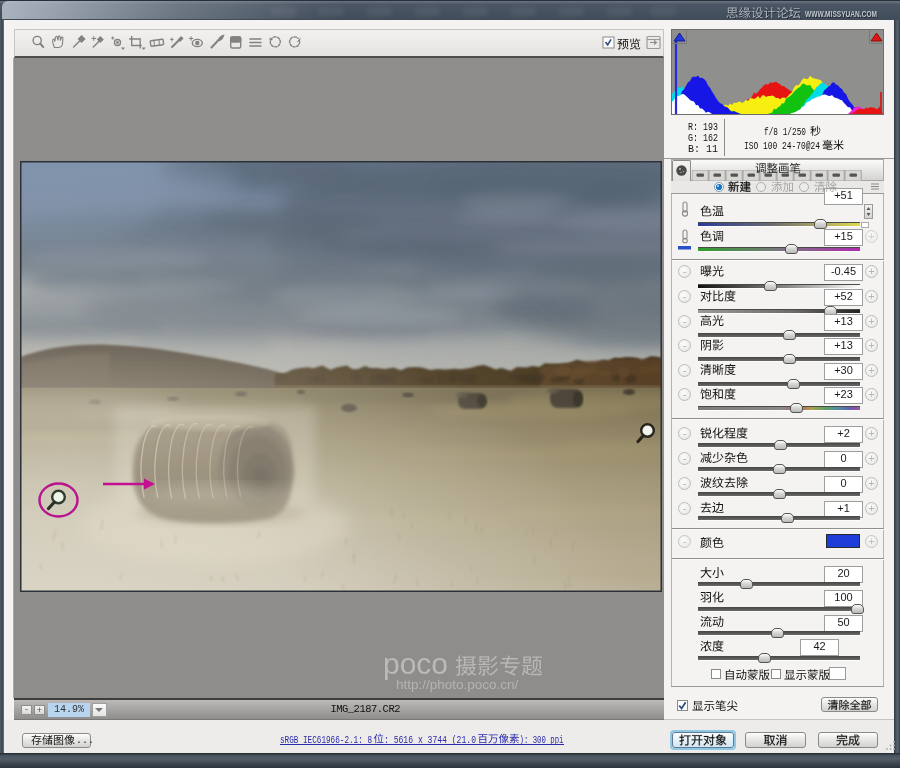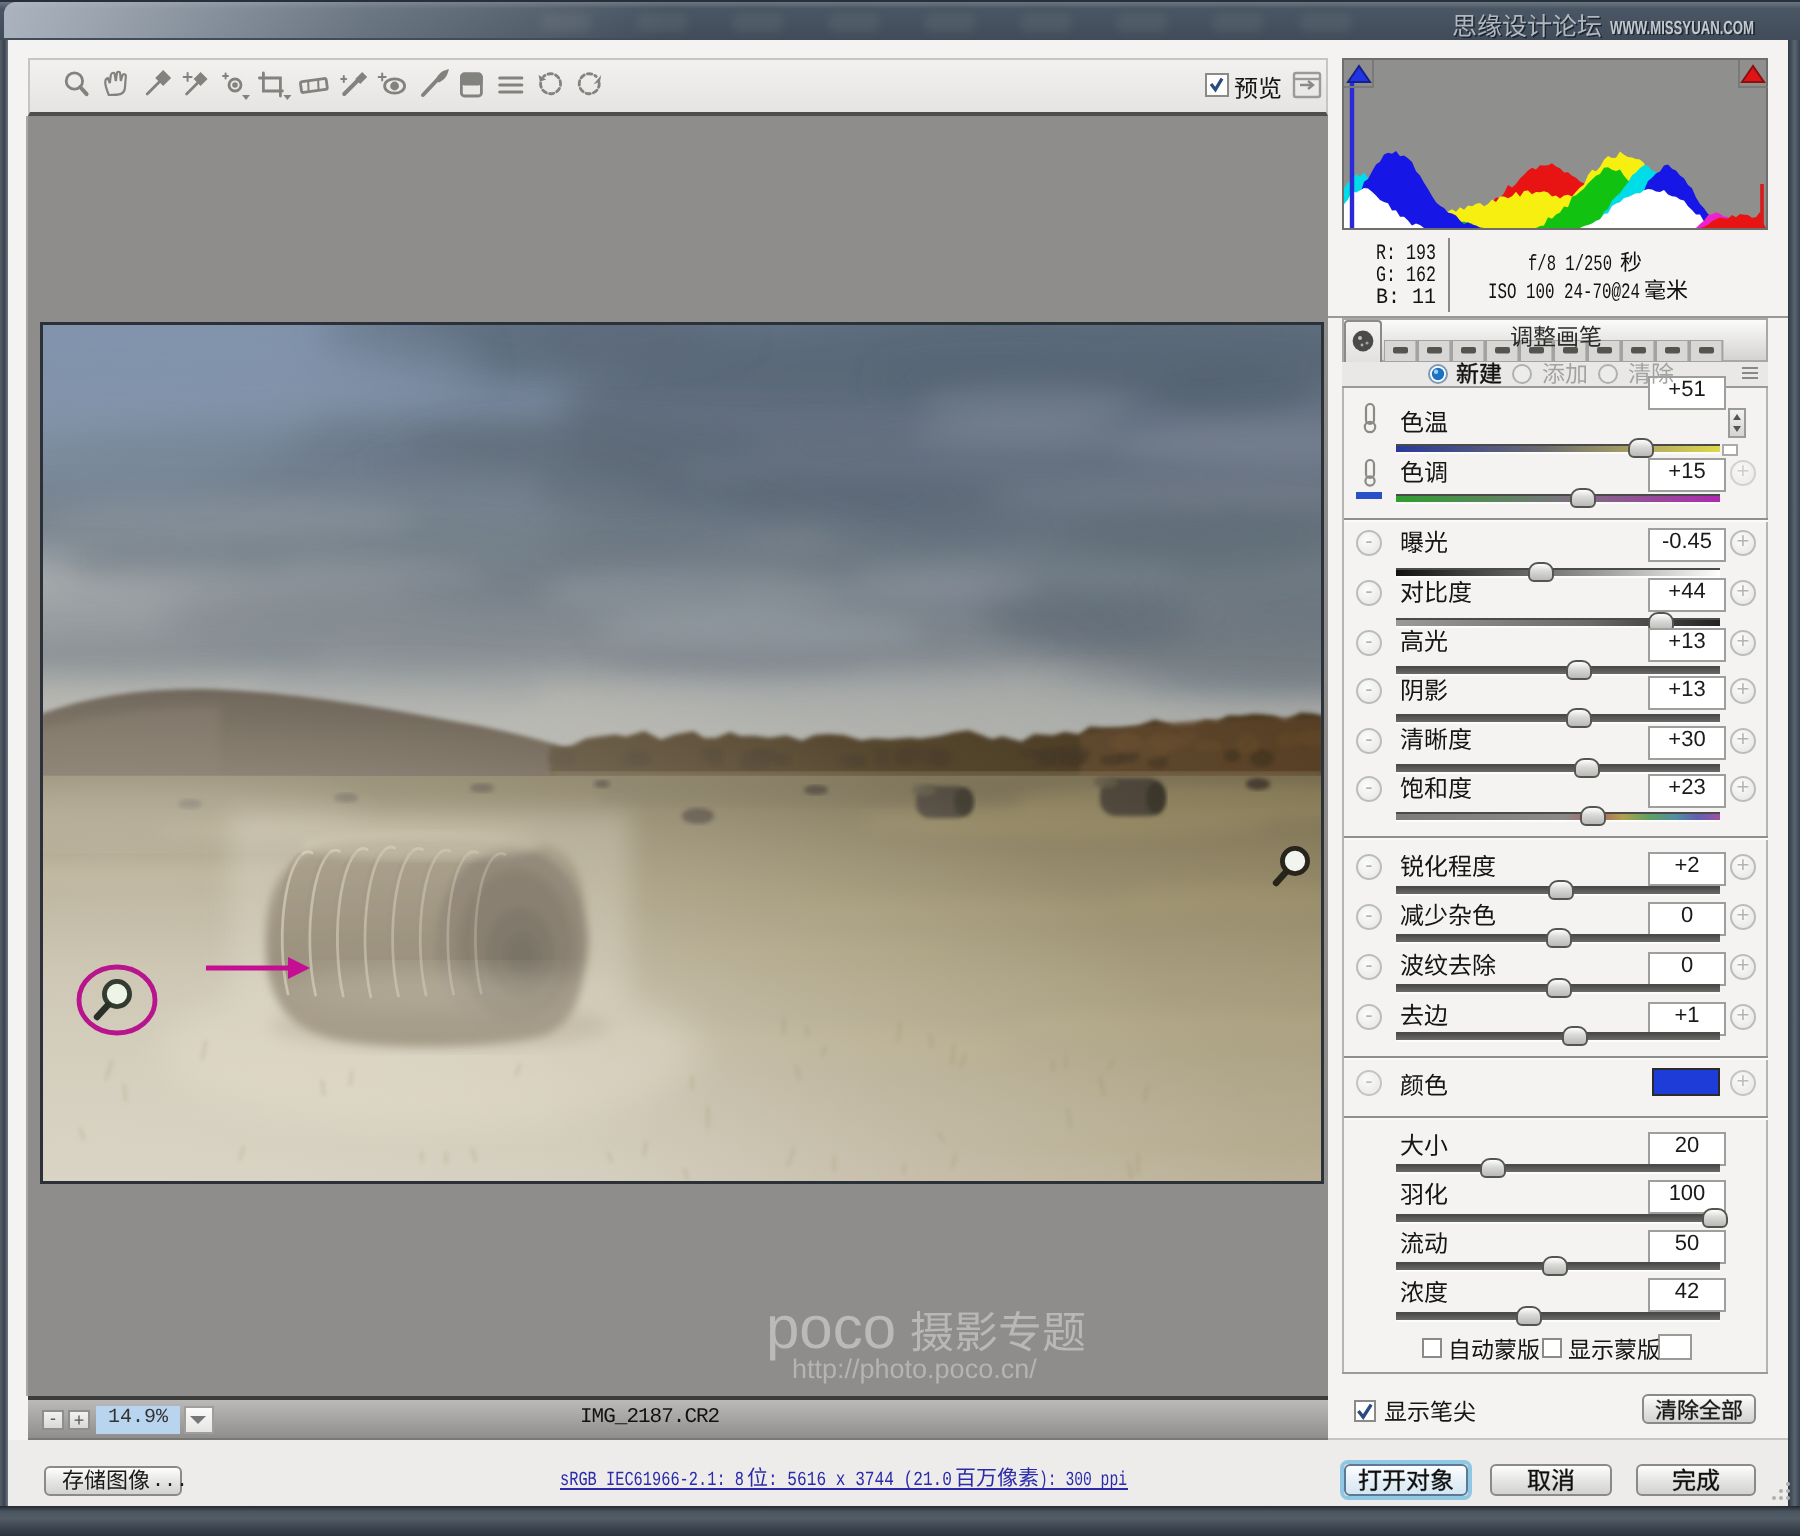--- a/index.html
+++ b/index.html
@@ -36,21 +36,21 @@
 
 <div class="abs" style="left:13px;top:58px;width:1px;height:640px;background:#a8a8a6"></div>
     <div class="abs" style="left:14px;top:58px;width:650px;height:640px;background:#8e8d8b"></div>
 <div class="abs" style="left:14px;top:698px;width:650px;height:22px;background:linear-gradient(#bbbab8,#8f8e8c);border-top:2px solid #3c3c3a;border-bottom:1px solid #787876;box-sizing:border-box"></div>
 <div class="abs" style="left:4px;top:720px;width:890px;height:33px;background:#edecea"></div>
 <div class="abs" style="left:21px;top:705px;width:11px;height:10px;background:linear-gradient(#f2f2f0,#d8d8d6);border:1px solid #8e8e8c;box-sizing:border-box;font-size:9px;line-height:7px;text-align:center;color:#555">-</div>
 <div class="abs" style="left:34px;top:705px;width:11px;height:10px;background:linear-gradient(#f2f2f0,#d8d8d6);border:1px solid #8e8e8c;box-sizing:border-box;font-size:9px;line-height:8px;text-align:center;color:#555">+</div>
 <div class="abs" style="left:48px;top:703px;width:42px;height:14px;background:#b9d4ee;font-family:'Liberation Mono',monospace;font-size:10px;line-height:14px;text-align:center;color:#333">14.9%</div>
 <div class="abs" style="left:92px;top:703px;width:15px;height:14px;background:linear-gradient(#fbfbfb,#e4e4e2);border:1px solid #9e9e9c;box-sizing:border-box"></div>
 <div class="abs" style="left:95px;top:708px;width:0;height:0;border-left:4px solid transparent;border-right:4px solid transparent;border-top:4px solid #77777a"></div>
-<div class="abs" style="left:290px;top:703px;width:110px;font-family:'Liberation Mono',monospace;font-size:10.5px;color:#111;text-align:left;letter-spacing:-.5px">IMG_2187.CR2</div>
+<div class="abs" style="left:290px;top:703px;width:110px;font-family:'Liberation Mono',monospace;font-size:10.5px;color:#111;text-align:right;letter-spacing:-.5px">IMG_2187.CR2</div>
 
 <svg class="abs" style="left:14px;top:29px" width="650" height="27" viewBox="0 0 650 27">
       <g stroke="#82827e" fill="none" stroke-width="1.4" stroke-linecap="round">
         <circle cx="23.2" cy="11.5" r="4.1"></circle>
         <line x1="26.099999999999998" y1="14.5" x2="29.299999999999997" y2="18.1" stroke-width="2"></line>
         <path d="M40.4,18.5 C38.4,13.5 37.9,10.5 39.9,10.0 L40.9,12.5 L41.4,8.5 C41.9,7.0 43.4,7.0 43.4,8.5 L43.9,11.5 L44.4,8.0 C44.4,6.5 46.1,6.5 46.1,8.0 L46.4,11.5 L47.1,9.0 C47.6,7.5 49.1,8.0 48.9,9.5 L48.4,15.5 C47.9,18.0 46.4,18.5 40.4,18.5 Z" stroke-width="1.1"></path>
         <line x1="59.599999999999994" y1="18.0" x2="65.6" y2="12.0"></line>
         <path d="M64.6,10.0 l3,-3 l3,3 l-3,3 z" fill="#82827e"></path>
         <line x1="79.3" y1="18.0" x2="84.8" y2="12.5"></line>
         <path d="M83.8,10.5 l2.5,-2.5 l2.5,2.5 l-2.5,2.5 z" fill="#82827e"></path>
@@ -177,21 +177,21 @@
 <div class="trk" style="left:698px;top:221.5px;width:162px;background:linear-gradient(90deg,#2a3a9a,#6a6a70 45%,#b8b060 80%,#ded948)"></div>
 <div class="knb" style="left:813.8px;top:218.5px"></div>
 <div class="vbox" style="left:824px;top:229px;width:37px;height:15px">+15</div>
 <div class="trk" style="left:698px;top:246.5px;width:162px;background:linear-gradient(90deg,#2f9e2f,#77777b 50%,#b02ab0)"></div>
 <div class="knb" style="left:785.1px;top:243.5px"></div>
 <div class="vbox" style="left:824px;top:264px;width:37px;height:15px">-0.45</div>
 <div class="trk" style="left:698px;top:284px;width:162px;background:linear-gradient(90deg,#111,#888 55%,#fdfdfd)"></div>
 <div class="knb" style="left:763.6px;top:281px"></div>
 <div class="circ" style="left:678px;top:265px">-</div>
 <div class="circ" style="left:865px;top:265px">+</div>
-<div class="vbox" style="left:824px;top:289px;width:37px;height:15px">+44</div>
+<div class="vbox" style="left:824px;top:289px;width:37px;height:15px">+52</div>
 <div class="trk" style="left:698px;top:308.5px;width:162px;background:linear-gradient(90deg,#9a9a98,#6a6a68 60%,#222)"></div>
 <div class="knb" style="left:824.0px;top:305.5px"></div>
 <div class="circ" style="left:678px;top:290px">-</div>
 <div class="circ" style="left:865px;top:290px">+</div>
 <div class="vbox" style="left:824px;top:313.5px;width:37px;height:15px">+13</div>
 <div class="trk" style="left:698px;top:332.5px;width:162px;background:linear-gradient(#4e4e4c,#6a6a68)"></div>
 <div class="knb" style="left:783.0px;top:329.5px"></div>
 <div class="circ" style="left:678px;top:314.5px">-</div>
 <div class="circ" style="left:865px;top:314.5px">+</div>
 <div class="vbox" style="left:824px;top:338px;width:37px;height:15px">+13</div>
@@ -231,21 +231,21 @@
 <div class="circ" style="left:865px;top:501.5px">+</div>
 <div class="vbox" style="left:824px;top:565.5px;width:37px;height:15px">20</div>
 <div class="trk" style="left:698px;top:582px;width:162px;background:linear-gradient(#4e4e4c,#6a6a68)"></div>
 <div class="knb" style="left:740.1px;top:579px"></div>
 <div class="vbox" style="left:824px;top:590px;width:37px;height:15px">100</div>
 <div class="trk" style="left:698px;top:606.5px;width:162px;background:linear-gradient(#4e4e4c,#6a6a68)"></div>
 <div class="knb" style="left:851.1px;top:603.5px"></div>
 <div class="vbox" style="left:824px;top:614.5px;width:37px;height:15px">50</div>
 <div class="trk" style="left:698px;top:631px;width:162px;background:linear-gradient(#4e4e4c,#6a6a68)"></div>
 <div class="knb" style="left:770.9px;top:628px"></div>
-<div class="vbox" style="left:824px;top:639px;width:37px;height:15px">42</div>
+<div class="vbox" style="left:800px;top:639px;width:37px;height:15px">42</div>
 <div class="trk" style="left:698px;top:655.5px;width:162px;background:linear-gradient(#4e4e4c,#6a6a68)"></div>
 <div class="knb" style="left:757.9px;top:652.5px"></div>
 <div class="sep" style="top:258.5px"></div>
 <div class="sep" style="top:417.5px"></div>
 <div class="sep" style="top:528px"></div>
 <div class="sep" style="top:557.5px"></div>
 
 <svg class="abs" style="left:676px;top:200px" width="20" height="52" viewBox="0 0 20 52">
 <g stroke="#8a8a86" fill="none" stroke-width="1.1">
         <rect x="7" y="2" width="4" height="10" rx="2"></rect>

